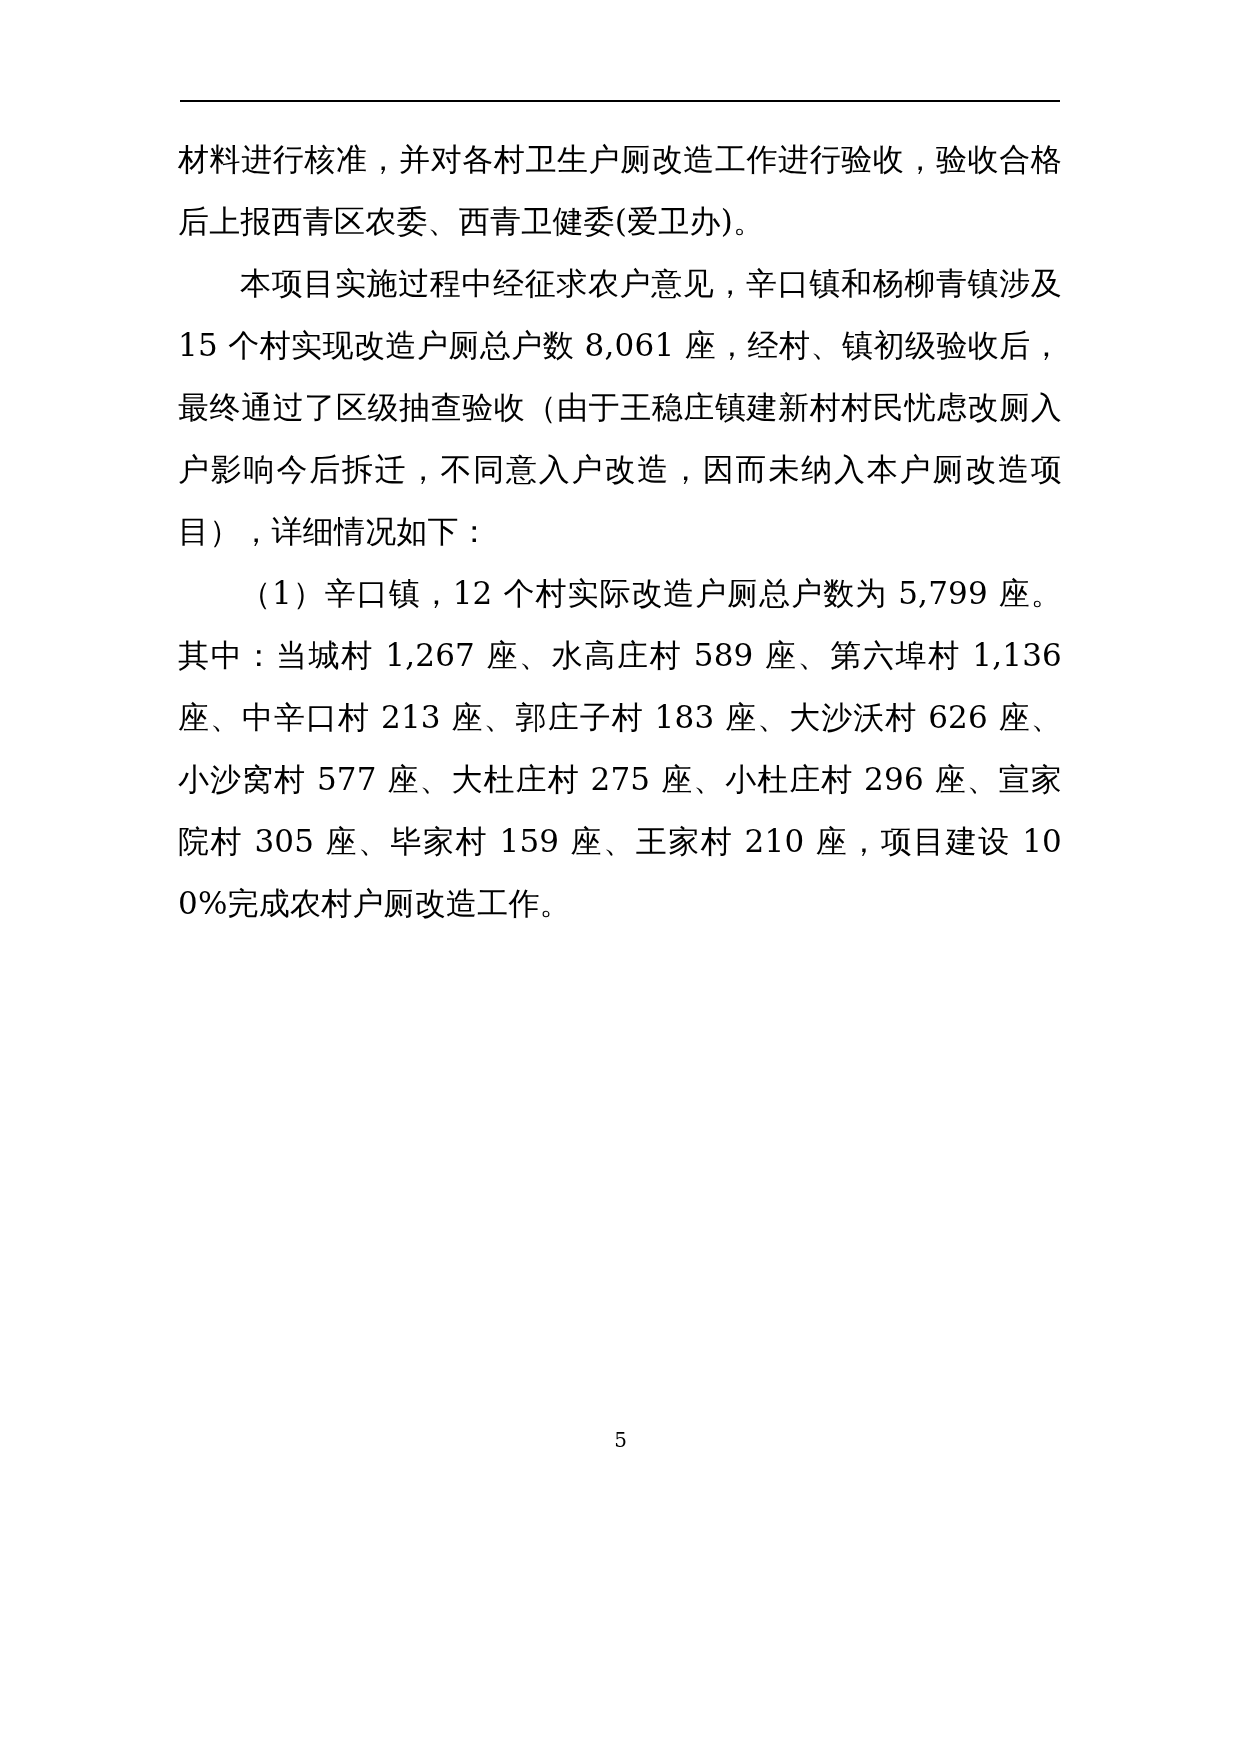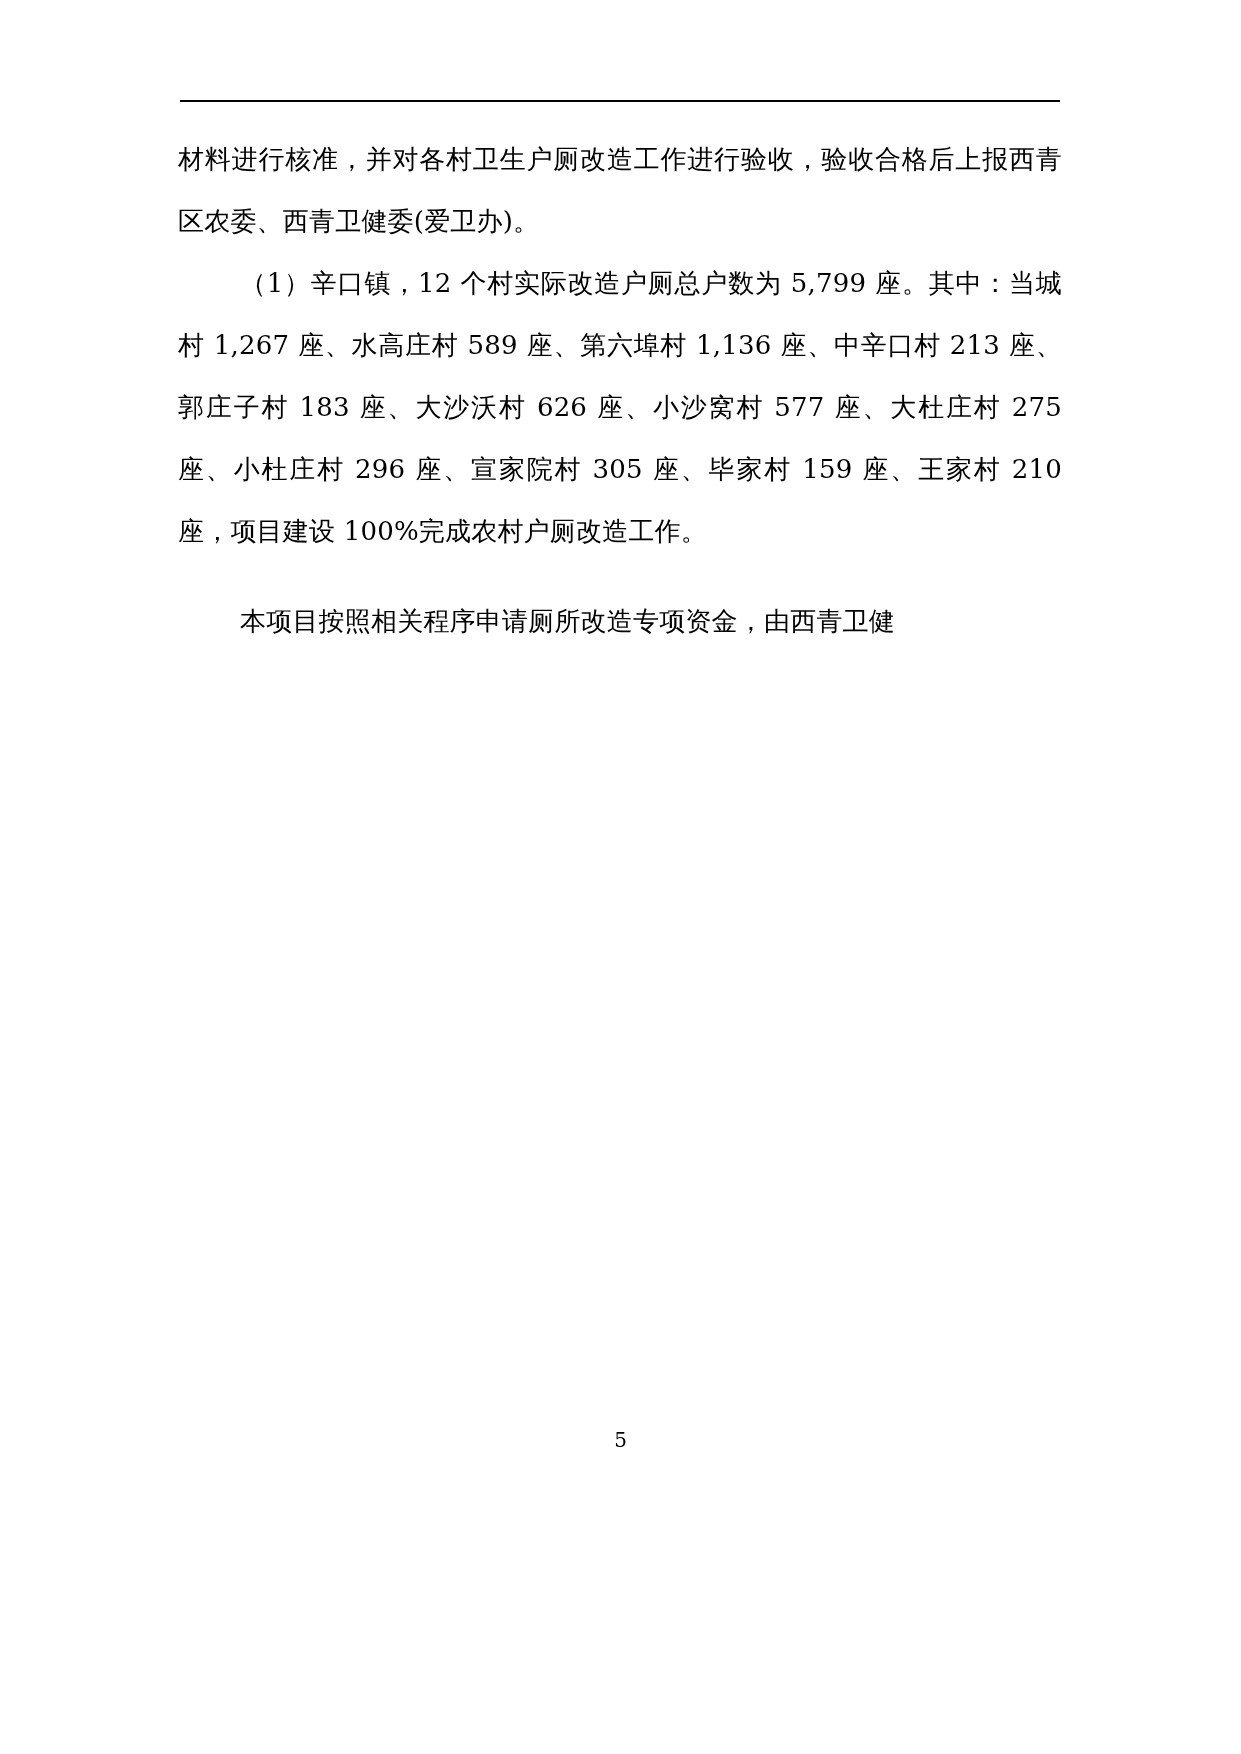--- a/index.html
+++ b/index.html
@@ -26,21 +26,21 @@
     border-top: 2px solid #000000;
   }
   .body-area {
     position: absolute;
     left: 178px;
     top: 128px;
     width: 884px;
   }
   p.para {
     margin: 0;
-    font-size: 26px;
+    font-size: 31px;
     line-height: 62px;
     text-align: justify;
     text-justify: inter-ideograph;
     letter-spacing: 0.2px;
     word-break: break-all;
   }
   p.indent {
     text-indent: 62px;
   }
   p.gap-top {
@@ -59,19 +59,19 @@
 </style>
 </head>
 <body>
 
 <div class="page">
 
   <div class="header-rule"></div>
 
   <div class="body-area">
     <p class="para">材料进行核准，并对各村卫生户厕改造工作进行验收，验收合格后上报西青区农委、西青卫健委(爱卫办)。</p>
+    <p class="para indent">本项目实施过程中经征求农户意见，辛口镇和杨柳青镇涉及 15 个村实现改造户厕总户数 8,061 座，经村、镇初级验收后，最终通过了区级抽查验收（由于王稳庄镇建新村村民忧虑改厕入户影响今后拆迁，不同意入户改造，因而未纳入本户厕改造项目），详细情况如下：</p>
     <p class="para indent">（1）辛口镇，12 个村实际改造户厕总户数为 5,799 座。其中：当城村 1,267 座、水高庄村 589 座、第六埠村 1,136 座、中辛口村 213 座、郭庄子村 183 座、大沙沃村 626 座、小沙窝村 577 座、大杜庄村 275 座、小杜庄村 296 座、宣家院村 305 座、毕家村 159 座、王家村 210 座，项目建设 100%完成农村户厕改造工作。</p>
-    <p class="para indent gap-top">本项目按照相关程序申请厕所改造专项资金，由西青卫健</p>
   </div>
 
   <div class="page-number">5</div>
 
 </div>
 
 </body></html>

